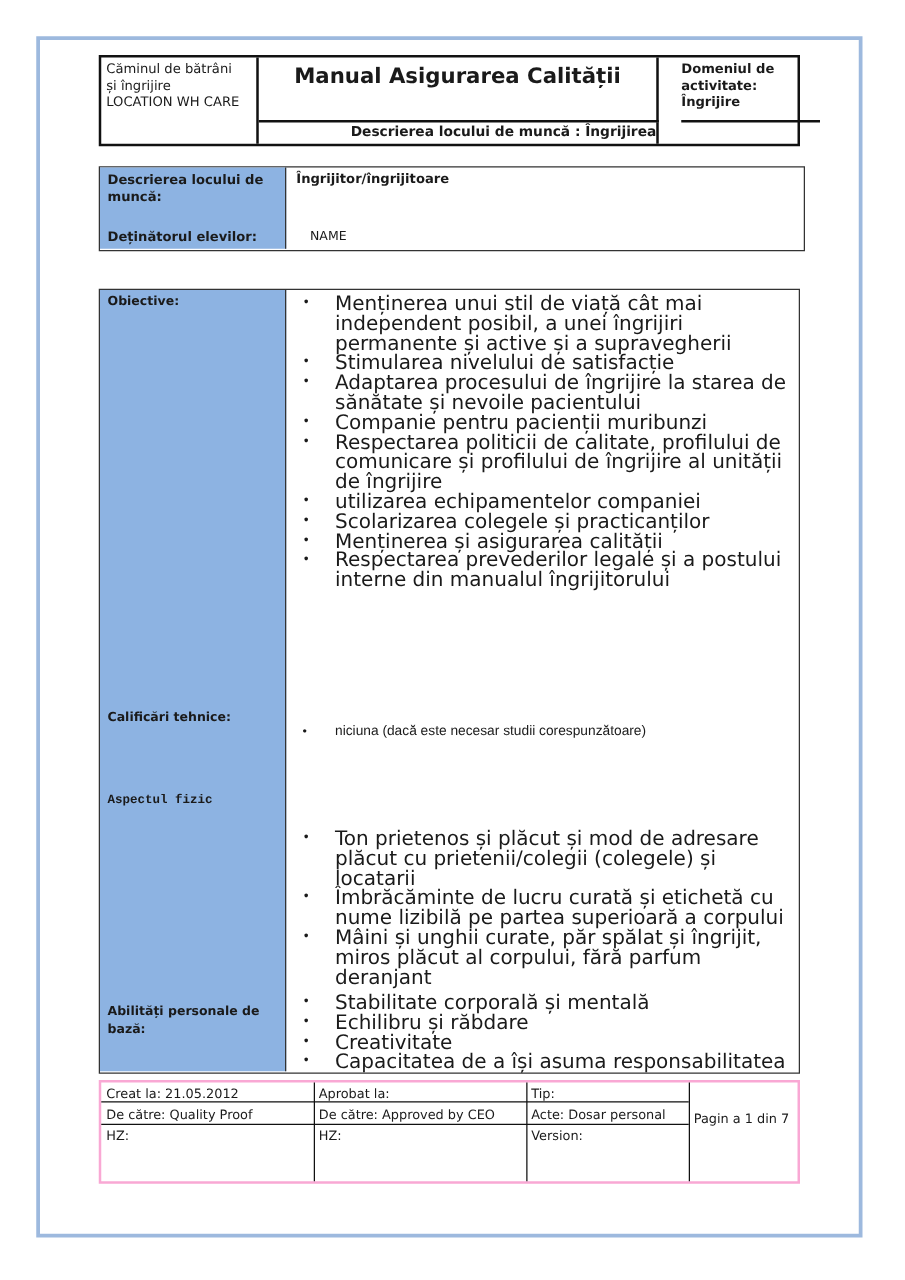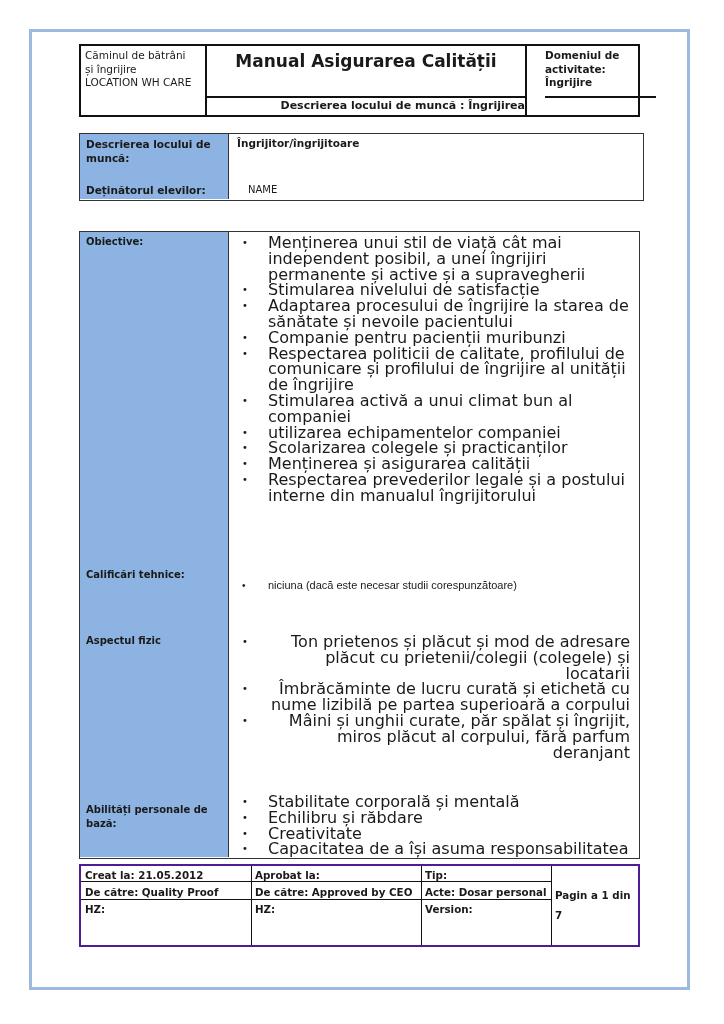--- a/index.html
+++ b/index.html
@@ -34,21 +34,21 @@
   .main { left: 79px; top: 231px; width: 561px; height: 628px; border: 1.5px solid #333; }
   .main .lbl { left: 0; top: 0; width: 149px; height: 625px; background: #8DB3E2;
                border-right: 1px solid #333; }
   .sec-label { position: absolute; left: 6px; width: 140px; font-size: 10px; font-weight: bold; line-height: 14px; }
   ul.bl { position: absolute; left: 150px; margin: 0; padding: 0; list-style: none; width: 400px; }
   ul.bl li { position: relative; padding-left: 38px; font-size: 16px; line-height: 15.8px; }
   ul.bl li::before { content: "\2022"; position: absolute; left: 12px; top: 0; font-size: 10px; }
   ul.bl li.arial { font-family: "Liberation Sans", sans-serif; font-size: 11px; }
 
   
-  .ftr { left: 79px; top: 864px; width: 561px; height: 83px; border: 2px solid #4c1d95; font-weight: bold; }
+  .ftr { left: 79px; top: 864px; width: 561px; height: 83px; border: 2px solid #f9a8d4; }
   .fc { position: absolute; font-size: 10.3px; padding: 2px 4px; box-sizing: border-box; line-height: 14px; }
   .vline { position: absolute; top: 0; width: 1px; background: #111; }
   .hline { position: absolute; height: 1px; background: #111; }
 </style>
 </head>
 <body>
 
 <div class="page-frame"></div>
 
 <div class="abs hdr">
@@ -78,34 +78,33 @@
 <div class="abs main">
   <div class="abs lbl"></div>
 
   <div class="sec-label" style="top:3px;">Obiective:</div>
   <ul class="bl" style="top:3px;">
     <li>Menținerea unui stil de viață cât mai independent posibil, a unei îngrijiri permanente și active și a supravegherii</li>
     <li>Stimularea nivelului de satisfacție</li>
     <li>Adaptarea procesului de îngrijire la starea de sănătate și nevoile pacientului</li>
     <li>Companie pentru pacienții muribunzi</li>
     <li>Respectarea politicii de calitate, profilului de comunicare și profilului de îngrijire al unității de îngrijire</li>
-    <li>Stimularea activă a unui climat bun al companiei</li>
     <li>utilizarea echipamentelor companiei</li>
     <li>Scolarizarea colegele și practicanților</li>
     <li>Menținerea și asigurarea calității</li>
     <li>Respectarea prevederilor legale și a postului interne din manualul îngrijitorului</li>
   </ul>
 
   <div class="sec-label" style="top:336px;">Calificări tehnice:</div>
   <ul class="bl" style="top:346px;">
     <li class="arial">niciuna (dacă este necesar studii corespunzătoare)</li>
   </ul>
 
-  <div class="sec-label" style="top:402px;">Aspectul fizic</div>
-  <ul class="bl" style="top:402px;text-align:right;">
+  <div class="sec-label" style="top:402px;font-family:Liberation Mono, monospace;">Aspectul fizic</div>
+  <ul class="bl" style="top:431px;">
     <li>Ton prietenos și plăcut și mod de adresare plăcut cu prietenii/colegii (colegele) și locatarii</li>
     <li>Îmbrăcăminte de lucru curată și etichetă cu nume lizibilă pe partea superioară a corpului</li>
     <li>Mâini și unghii curate, păr spălat și îngrijit, miros plăcut al corpului, fără parfum deranjant</li>
   </ul>
 
   <div class="sec-label" style="top:571px;">Abilități personale de bază:</div>
   <ul class="bl" style="top:562px;">
     <li>Stabilitate corporală și mentală</li>
     <li>Echilibru și răbdare</li>
     <li>Creativitate</li>

